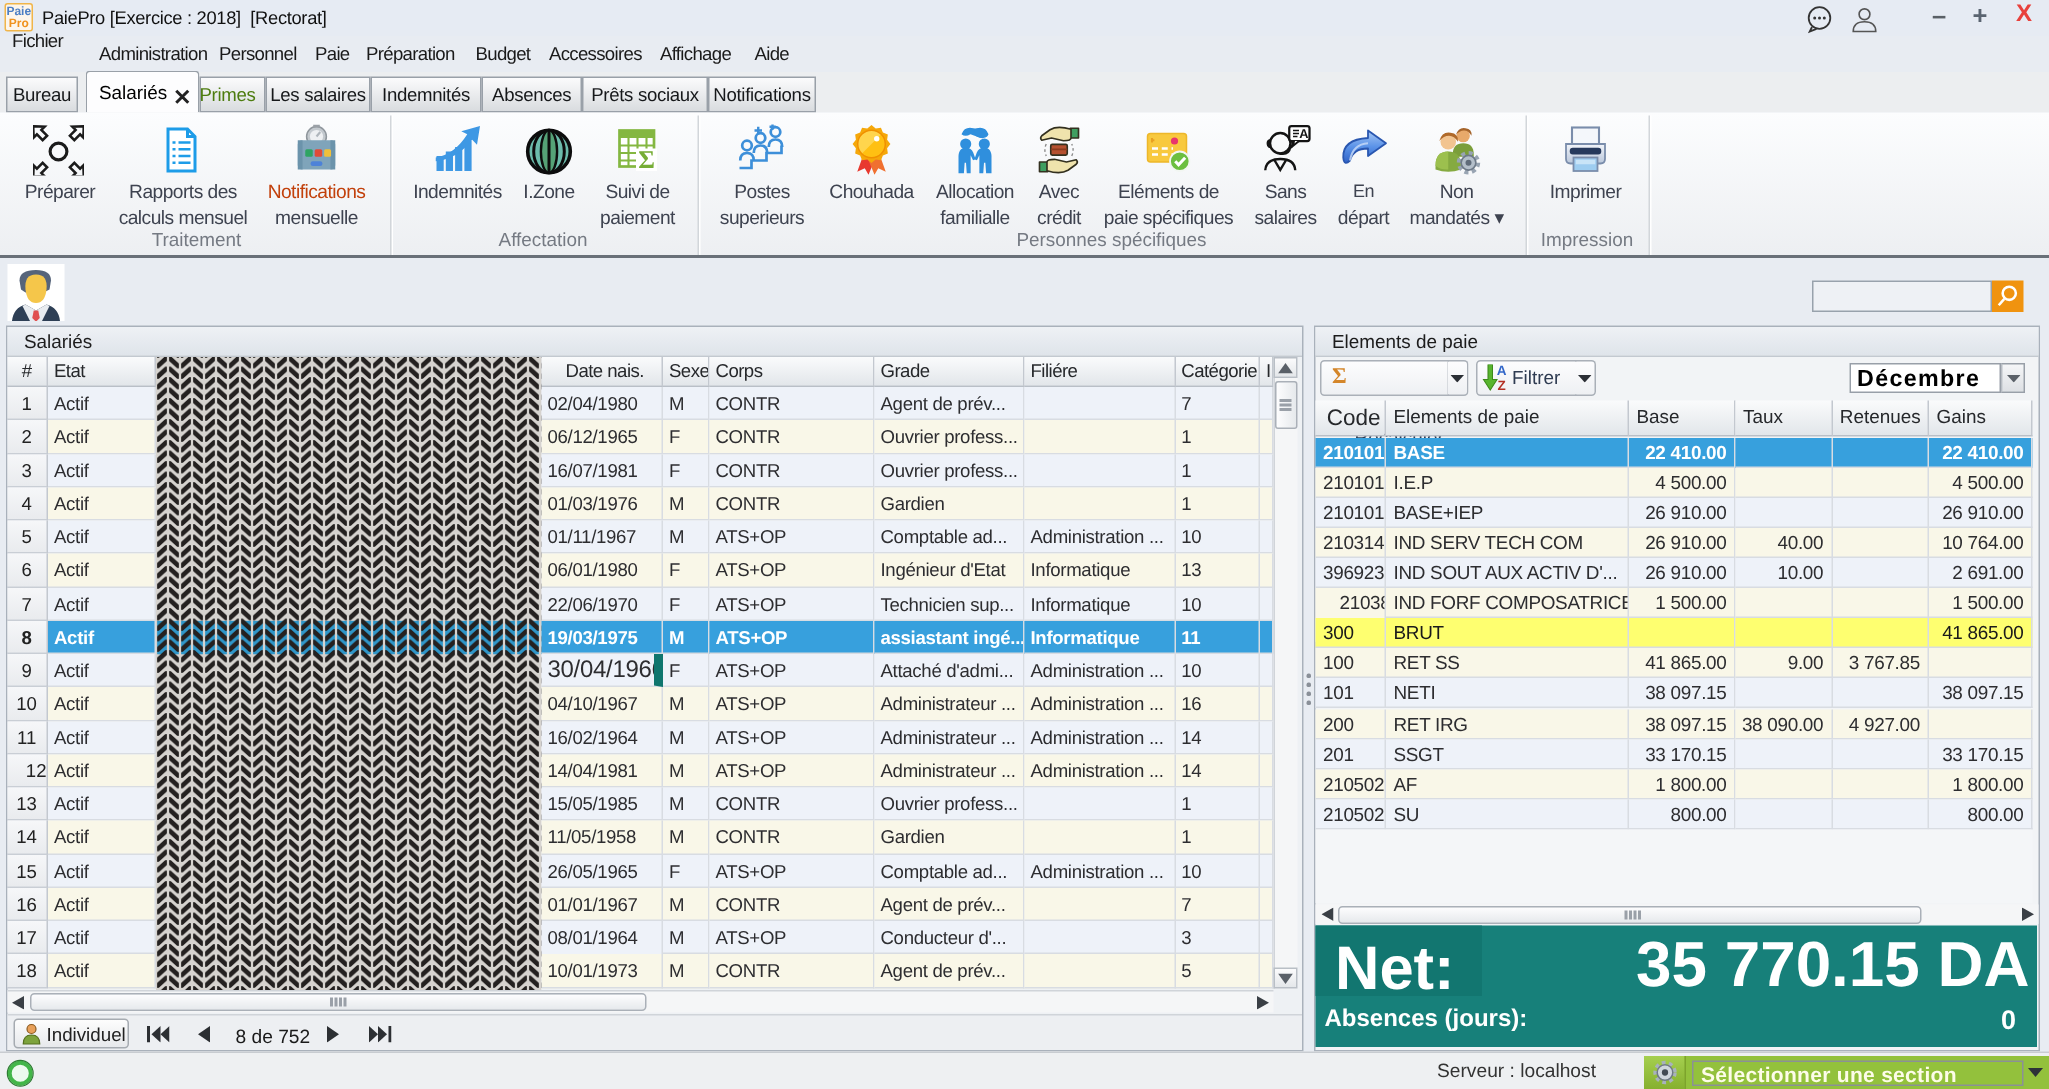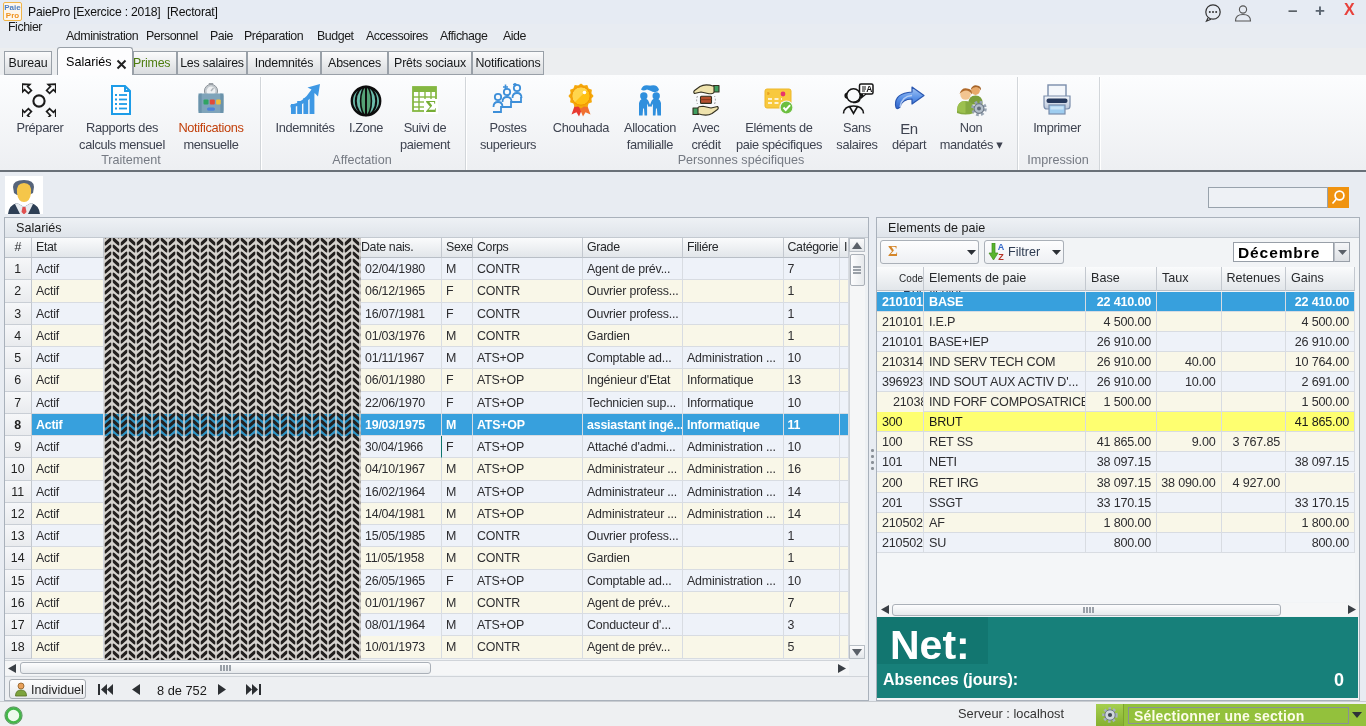--- a/index.html
+++ b/index.html
@@ -233,21 +233,21 @@
       <defs>
         <linearGradient id="dg" x1="0" y1="0" x2="0" y2="1">
 <stop offset="0" stop-color="#a8c8f4"></stop>
           <stop offset="0.5" stop-color="#5b93e8"></stop>
           <stop offset="1" stop-color="#2f62c8"></stop>
         </linearGradient>
       </defs>
 <path d="M20 4 L32 12.5 L20 21 L20 16 Q10 16 8 24 Q4 28 3.5 22 Q3 10 20 9 Z" fill="url(#dg)" stroke="#2a57b0" stroke-width="1.2" stroke-linejoin="round"></path>
 <path d="M8 24 Q10 13 20 12.5" fill="none" stroke="#cadcf8" stroke-width="1.4" opacity="0.8"></path>
     </svg>
-<div class="tx" style="left:819px;top:120px;width:180px;text-align:center;font-size:15px;color:#3e4350;letter-spacing:-0.35px;">En</div>
+<div class="tx" style="left:819px;top:120px;width:180px;text-align:center;font-size:12px;color:#3e4350;letter-spacing:-0.35px;">En</div>
 <div class="tx" style="left:819px;top:137px;width:180px;text-align:center;font-size:12.8px;color:#3e4350;letter-spacing:-0.35px;">départ</div>
 <svg class="abs" style="left:954px;top:83px;" width="34" height="34" viewBox="0 0 34 34">
       <circle cx="21.5" cy="7.5" r="4.4" fill="#e8a96a"></circle>
       <path d="M16.5 7 q2 -5.5 6.5 -4.5 q4.5 0.5 4 5 q-2 -3.5 -5 -3.5 q-3 0 -5.5 3 Z" fill="#a5642a"></path>
 <path d="M14.5 20 q0 -7.5 7 -7.5 q7 0 7 7.5 l0 1.5 l-14 0 Z" fill="#7b9e3a"></path>
 <circle cx="11.5" cy="11.5" r="5.2" fill="#f2c490"></circle>
       <path d="M5.5 11 q2 -6.5 7.5 -5.5 q5.5 0.5 5 6 q-2.5 -4 -6 -4 q-3.5 0 -6.5 3.5 Z" fill="#b06a2a"></path>
 <path d="M3 27.5 q0 -9.5 8.5 -9.5 q8.5 0 8.5 9.5 l0 2.5 q-8.5 3 -17 0 Z" fill="#85aa40"></path>
 <path d="M3 27.5 q0 -9.5 8.5 -9.5 l0 12 q-4.5 0.5 -8.5 -2.5 Z" fill="#9cc04e"></path>
 <circle cx="25" cy="25.5" r="6" fill="none" stroke="#98a4b2" stroke-dasharray="2.5 2.2" stroke-width="3.6"></circle>
@@ -283,21 +283,21 @@
 <svg width="21" height="21" viewBox="0 0 21 21">
         <circle cx="11.5" cy="8.5" r="4.4" fill="none" stroke="#fff" stroke-width="1.7"></circle>
         <line x1="8.2" y1="12.2" x2="4.5" y2="16.5" stroke="#fff" stroke-width="1.7"></line>
       </svg></div>
 <div class="abs" style="left:4px;top:217px;width:865px;height:484px;background:#eef1f4;border:1px solid #a9b1bb;"></div>
 <div class="abs" style="left:5px;top:218px;width:863px;height:20px;background:linear-gradient(#eef1f5,#dfe4ea);border-bottom:1px solid #c3c9d0;"></div>
 <div class="tx" style="left:16px;top:221px;font-size:12.6px;color:#1c1c1c;">Salariés</div>
 <div class="abs" style="left:4.5px;top:238px;width:27.5px;height:20px;background:linear-gradient(#fafbfc,#e2e6ea);border-right:1px solid #c3c8cf;border-bottom:1px solid #b9bfc7;font-size:12.4px;color:#26282b;letter-spacing:-0.35px;text-align:center;line-height:19px;overflow:hidden;white-space:nowrap;">#</div>
 <div class="abs" style="left:32px;top:238px;width:72px;height:20px;background:linear-gradient(#fafbfc,#e2e6ea);border-right:1px solid #c3c8cf;border-bottom:1px solid #b9bfc7;font-size:12.4px;color:#26282b;letter-spacing:-0.35px;text-align:left;padding-left:4px;line-height:19px;overflow:hidden;white-space:nowrap;">Etat</div>
 <div class="abs" style="left:104px;top:238px;width:257px;height:20px;background:linear-gradient(#fafbfc,#e2e6ea);border-right:1px solid #c3c8cf;border-bottom:1px solid #b9bfc7;font-size:12.4px;color:#26282b;letter-spacing:-0.35px;text-align:left;padding-left:4px;line-height:19px;overflow:hidden;white-space:nowrap;"></div>
-<div class="abs" style="left:361px;top:238px;width:81px;height:20px;background:linear-gradient(#fafbfc,#e2e6ea);border-right:1px solid #c3c8cf;border-bottom:1px solid #b9bfc7;font-size:12.4px;color:#26282b;letter-spacing:-0.35px;text-align:left;padding-left:0;line-height:19px;overflow:hidden;white-space:nowrap;">Date nais.</div>
+<div class="abs" style="left:361px;top:238px;width:81px;height:20px;background:linear-gradient(#fafbfc,#e2e6ea);border-right:1px solid #c3c8cf;border-bottom:1px solid #b9bfc7;font-size:12.4px;color:#26282b;letter-spacing:-0.35px;text-align:left;padding-left:16px;line-height:19px;overflow:hidden;white-space:nowrap;">Date nais.</div>
 <div class="abs" style="left:442px;top:238px;width:31px;height:20px;background:linear-gradient(#fafbfc,#e2e6ea);border-right:1px solid #c3c8cf;border-bottom:1px solid #b9bfc7;font-size:12.4px;color:#26282b;letter-spacing:-0.35px;text-align:left;padding-left:4px;line-height:19px;overflow:hidden;white-space:nowrap;">Sexe</div>
 <div class="abs" style="left:473px;top:238px;width:110px;height:20px;background:linear-gradient(#fafbfc,#e2e6ea);border-right:1px solid #c3c8cf;border-bottom:1px solid #b9bfc7;font-size:12.4px;color:#26282b;letter-spacing:-0.35px;text-align:left;padding-left:4px;line-height:19px;overflow:hidden;white-space:nowrap;">Corps</div>
 <div class="abs" style="left:583px;top:238px;width:100px;height:20px;background:linear-gradient(#fafbfc,#e2e6ea);border-right:1px solid #c3c8cf;border-bottom:1px solid #b9bfc7;font-size:12.4px;color:#26282b;letter-spacing:-0.35px;text-align:left;padding-left:4px;line-height:19px;overflow:hidden;white-space:nowrap;">Grade</div>
 <div class="abs" style="left:683px;top:238px;width:100.5px;height:20px;background:linear-gradient(#fafbfc,#e2e6ea);border-right:1px solid #c3c8cf;border-bottom:1px solid #b9bfc7;font-size:12.4px;color:#26282b;letter-spacing:-0.35px;text-align:left;padding-left:4px;line-height:19px;overflow:hidden;white-space:nowrap;">Filiére</div>
 <div class="abs" style="left:783.5px;top:238px;width:56.5px;height:20px;background:linear-gradient(#fafbfc,#e2e6ea);border-right:1px solid #c3c8cf;border-bottom:1px solid #b9bfc7;font-size:12.4px;color:#26282b;letter-spacing:-0.35px;text-align:left;padding-left:4px;line-height:19px;overflow:hidden;white-space:nowrap;">Catégorie</div>
 <div class="abs" style="left:840px;top:238px;width:9px;height:20px;background:linear-gradient(#fafbfc,#e2e6ea);border-right:1px solid #c3c8cf;border-bottom:1px solid #b9bfc7;font-size:12.4px;color:#26282b;letter-spacing:-0.35px;text-align:left;padding-left:4px;line-height:19px;overflow:hidden;white-space:nowrap;">I</div>
 <div class="abs" style="left:4.5px;top:258.0px;width:27.5px;height:22.26px;background:linear-gradient(#f6f7f9,#e9ebee);border-right:1px solid #c3c8cf;border-bottom:1px solid #c9ced5;font-size:12.4px;font-weight:normal;color:#222;text-align:center;line-height:22.3px;">1</div>
 <div class="abs" style="left:32px;top:258.0px;width:72px;height:22.26px;background:#eef2f9;border-right:1px solid #d8dce2;border-bottom:1px solid #d8dce2;font-size:12.4px;font-weight:normal;color:#2d2d30;letter-spacing:-0.2px;padding-left:4px;line-height:22.3px;overflow:hidden;white-space:nowrap;">Actif</div>
 <div class="abs" style="left:361px;top:258.0px;width:81px;height:22.26px;background:#eef2f9;border-right:1px solid #d8dce2;border-bottom:1px solid #d8dce2;font-size:12.4px;font-weight:normal;color:#2d2d30;letter-spacing:-0.2px;padding-left:4px;line-height:22.3px;overflow:hidden;white-space:nowrap;">02/04/1980</div>
 <div class="abs" style="left:442px;top:258.0px;width:31px;height:22.26px;background:#eef2f9;border-right:1px solid #d8dce2;border-bottom:1px solid #d8dce2;font-size:12.4px;font-weight:normal;color:#2d2d30;letter-spacing:-0.2px;padding-left:4px;line-height:22.3px;overflow:hidden;white-space:nowrap;">M</div>
@@ -364,21 +364,21 @@
 <div class="abs" style="left:32px;top:413.8px;width:72px;height:22.26px;background:#37a0dd;border-right:1px solid #d8dce2;border-bottom:1px solid #d8dce2;font-size:12.4px;font-weight:bold;color:#fff;letter-spacing:-0.2px;padding-left:4px;line-height:22.3px;overflow:hidden;white-space:nowrap;">Actif</div>
 <div class="abs" style="left:361px;top:413.8px;width:81px;height:22.26px;background:#37a0dd;border-right:1px solid #d8dce2;border-bottom:1px solid #d8dce2;font-size:12.4px;font-weight:bold;color:#fff;letter-spacing:-0.2px;padding-left:4px;line-height:22.3px;overflow:hidden;white-space:nowrap;">19/03/1975</div>
 <div class="abs" style="left:442px;top:413.8px;width:31px;height:22.26px;background:#37a0dd;border-right:1px solid #d8dce2;border-bottom:1px solid #d8dce2;font-size:12.4px;font-weight:bold;color:#fff;letter-spacing:-0.2px;padding-left:4px;line-height:22.3px;overflow:hidden;white-space:nowrap;">M</div>
 <div class="abs" style="left:473px;top:413.8px;width:110px;height:22.26px;background:#37a0dd;border-right:1px solid #d8dce2;border-bottom:1px solid #d8dce2;font-size:12.4px;font-weight:bold;color:#fff;letter-spacing:-0.2px;padding-left:4px;line-height:22.3px;overflow:hidden;white-space:nowrap;">ATS+OP</div>
 <div class="abs" style="left:583px;top:413.8px;width:100px;height:22.26px;background:#37a0dd;border-right:1px solid #d8dce2;border-bottom:1px solid #d8dce2;font-size:12.4px;font-weight:bold;color:#fff;letter-spacing:-0.2px;padding-left:4px;line-height:22.3px;overflow:hidden;white-space:nowrap;">assiastant ingé...</div>
 <div class="abs" style="left:683px;top:413.8px;width:100.5px;height:22.26px;background:#37a0dd;border-right:1px solid #d8dce2;border-bottom:1px solid #d8dce2;font-size:12.4px;font-weight:bold;color:#fff;letter-spacing:-0.2px;padding-left:4px;line-height:22.3px;overflow:hidden;white-space:nowrap;">Informatique</div>
 <div class="abs" style="left:783.5px;top:413.8px;width:56.5px;height:22.26px;background:#37a0dd;border-right:1px solid #d8dce2;border-bottom:1px solid #d8dce2;font-size:12.4px;font-weight:bold;color:#fff;letter-spacing:-0.2px;padding-left:4px;line-height:22.3px;overflow:hidden;white-space:nowrap;">11</div>
 <div class="abs" style="left:840px;top:413.8px;width:9px;height:22.26px;background:#37a0dd;border-right:1px solid #d8dce2;border-bottom:1px solid #d8dce2;font-size:12.4px;font-weight:bold;color:#fff;letter-spacing:-0.2px;padding-left:4px;line-height:22.3px;overflow:hidden;white-space:nowrap;"></div>
 <div class="abs" style="left:4.5px;top:436.1px;width:27.5px;height:22.26px;background:linear-gradient(#f6f7f9,#e9ebee);border-right:1px solid #c3c8cf;border-bottom:1px solid #c9ced5;font-size:12.4px;font-weight:normal;color:#222;text-align:center;line-height:22.3px;">9</div>
 <div class="abs" style="left:32px;top:436.1px;width:72px;height:22.26px;background:#eef2f9;border-right:1px solid #d8dce2;border-bottom:1px solid #d8dce2;font-size:12.4px;font-weight:normal;color:#2d2d30;letter-spacing:-0.2px;padding-left:4px;line-height:22.3px;overflow:hidden;white-space:nowrap;">Actif</div>
-<div class="abs" style="left:361px;top:436.1px;width:81px;height:22.26px;background:#eef2f9;border-right:1px solid #0f766e;border-bottom:1px solid #d8dce2;font-size:12px;font-weight:normal;color:#2d2d30;letter-spacing:-0.2px;padding-left:4px;line-height:22.3px;overflow:hidden;white-space:nowrap;">30/04/1966</div>
+<div class="abs" style="left:361px;top:436.1px;width:81px;height:22.26px;background:#eef2f9;border-right:6px solid #0f766e;border-bottom:1px solid #d8dce2;font-size:16px;font-weight:normal;color:#2d2d30;letter-spacing:-0.2px;padding-left:4px;line-height:22.3px;overflow:hidden;white-space:nowrap;">30/04/1966</div>
 <div class="abs" style="left:442px;top:436.1px;width:31px;height:22.26px;background:#eef2f9;border-right:1px solid #d8dce2;border-bottom:1px solid #d8dce2;font-size:12.4px;font-weight:normal;color:#2d2d30;letter-spacing:-0.2px;padding-left:4px;line-height:22.3px;overflow:hidden;white-space:nowrap;">F</div>
 <div class="abs" style="left:473px;top:436.1px;width:110px;height:22.26px;background:#eef2f9;border-right:1px solid #d8dce2;border-bottom:1px solid #d8dce2;font-size:12.4px;font-weight:normal;color:#2d2d30;letter-spacing:-0.2px;padding-left:4px;line-height:22.3px;overflow:hidden;white-space:nowrap;">ATS+OP</div>
 <div class="abs" style="left:583px;top:436.1px;width:100px;height:22.26px;background:#eef2f9;border-right:1px solid #d8dce2;border-bottom:1px solid #d8dce2;font-size:12.4px;font-weight:normal;color:#2d2d30;letter-spacing:-0.2px;padding-left:4px;line-height:22.3px;overflow:hidden;white-space:nowrap;">Attaché d'admi...</div>
 <div class="abs" style="left:683px;top:436.1px;width:100.5px;height:22.26px;background:#eef2f9;border-right:1px solid #d8dce2;border-bottom:1px solid #d8dce2;font-size:12.4px;font-weight:normal;color:#2d2d30;letter-spacing:-0.2px;padding-left:4px;line-height:22.3px;overflow:hidden;white-space:nowrap;">Administration ...</div>
 <div class="abs" style="left:783.5px;top:436.1px;width:56.5px;height:22.26px;background:#eef2f9;border-right:1px solid #d8dce2;border-bottom:1px solid #d8dce2;font-size:12.4px;font-weight:normal;color:#2d2d30;letter-spacing:-0.2px;padding-left:4px;line-height:22.3px;overflow:hidden;white-space:nowrap;">10</div>
 <div class="abs" style="left:840px;top:436.1px;width:9px;height:22.26px;background:#eef2f9;border-right:1px solid #d8dce2;border-bottom:1px solid #d8dce2;font-size:12.4px;font-weight:normal;color:#2d2d30;letter-spacing:-0.2px;padding-left:4px;line-height:22.3px;overflow:hidden;white-space:nowrap;"></div>
 <div class="abs" style="left:4.5px;top:458.3px;width:27.5px;height:22.26px;background:linear-gradient(#f6f7f9,#e9ebee);border-right:1px solid #c3c8cf;border-bottom:1px solid #c9ced5;font-size:12.4px;font-weight:normal;color:#222;text-align:center;line-height:22.3px;">10</div>
 <div class="abs" style="left:32px;top:458.3px;width:72px;height:22.26px;background:#f9f7e8;border-right:1px solid #d8dce2;border-bottom:1px solid #d8dce2;font-size:12.4px;font-weight:normal;color:#2d2d30;letter-spacing:-0.2px;padding-left:4px;line-height:22.3px;overflow:hidden;white-space:nowrap;">Actif</div>
 <div class="abs" style="left:361px;top:458.3px;width:81px;height:22.26px;background:#f9f7e8;border-right:1px solid #d8dce2;border-bottom:1px solid #d8dce2;font-size:12.4px;font-weight:normal;color:#2d2d30;letter-spacing:-0.2px;padding-left:4px;line-height:22.3px;overflow:hidden;white-space:nowrap;">04/10/1967</div>
 <div class="abs" style="left:442px;top:458.3px;width:31px;height:22.26px;background:#f9f7e8;border-right:1px solid #d8dce2;border-bottom:1px solid #d8dce2;font-size:12.4px;font-weight:normal;color:#2d2d30;letter-spacing:-0.2px;padding-left:4px;line-height:22.3px;overflow:hidden;white-space:nowrap;">M</div>
@@ -389,21 +389,21 @@
 <div class="abs" style="left:840px;top:458.3px;width:9px;height:22.26px;background:#f9f7e8;border-right:1px solid #d8dce2;border-bottom:1px solid #d8dce2;font-size:12.4px;font-weight:normal;color:#2d2d30;letter-spacing:-0.2px;padding-left:4px;line-height:22.3px;overflow:hidden;white-space:nowrap;"></div>
 <div class="abs" style="left:4.5px;top:480.6px;width:27.5px;height:22.26px;background:linear-gradient(#f6f7f9,#e9ebee);border-right:1px solid #c3c8cf;border-bottom:1px solid #c9ced5;font-size:12.4px;font-weight:normal;color:#222;text-align:center;line-height:22.3px;">11</div>
 <div class="abs" style="left:32px;top:480.6px;width:72px;height:22.26px;background:#eef2f9;border-right:1px solid #d8dce2;border-bottom:1px solid #d8dce2;font-size:12.4px;font-weight:normal;color:#2d2d30;letter-spacing:-0.2px;padding-left:4px;line-height:22.3px;overflow:hidden;white-space:nowrap;">Actif</div>
 <div class="abs" style="left:361px;top:480.6px;width:81px;height:22.26px;background:#eef2f9;border-right:1px solid #d8dce2;border-bottom:1px solid #d8dce2;font-size:12.4px;font-weight:normal;color:#2d2d30;letter-spacing:-0.2px;padding-left:4px;line-height:22.3px;overflow:hidden;white-space:nowrap;">16/02/1964</div>
 <div class="abs" style="left:442px;top:480.6px;width:31px;height:22.26px;background:#eef2f9;border-right:1px solid #d8dce2;border-bottom:1px solid #d8dce2;font-size:12.4px;font-weight:normal;color:#2d2d30;letter-spacing:-0.2px;padding-left:4px;line-height:22.3px;overflow:hidden;white-space:nowrap;">M</div>
 <div class="abs" style="left:473px;top:480.6px;width:110px;height:22.26px;background:#eef2f9;border-right:1px solid #d8dce2;border-bottom:1px solid #d8dce2;font-size:12.4px;font-weight:normal;color:#2d2d30;letter-spacing:-0.2px;padding-left:4px;line-height:22.3px;overflow:hidden;white-space:nowrap;">ATS+OP</div>
 <div class="abs" style="left:583px;top:480.6px;width:100px;height:22.26px;background:#eef2f9;border-right:1px solid #d8dce2;border-bottom:1px solid #d8dce2;font-size:12.4px;font-weight:normal;color:#2d2d30;letter-spacing:-0.2px;padding-left:4px;line-height:22.3px;overflow:hidden;white-space:nowrap;">Administrateur ...</div>
 <div class="abs" style="left:683px;top:480.6px;width:100.5px;height:22.26px;background:#eef2f9;border-right:1px solid #d8dce2;border-bottom:1px solid #d8dce2;font-size:12.4px;font-weight:normal;color:#2d2d30;letter-spacing:-0.2px;padding-left:4px;line-height:22.3px;overflow:hidden;white-space:nowrap;">Administration ...</div>
 <div class="abs" style="left:783.5px;top:480.6px;width:56.5px;height:22.26px;background:#eef2f9;border-right:1px solid #d8dce2;border-bottom:1px solid #d8dce2;font-size:12.4px;font-weight:normal;color:#2d2d30;letter-spacing:-0.2px;padding-left:4px;line-height:22.3px;overflow:hidden;white-space:nowrap;">14</div>
 <div class="abs" style="left:840px;top:480.6px;width:9px;height:22.26px;background:#eef2f9;border-right:1px solid #d8dce2;border-bottom:1px solid #d8dce2;font-size:12.4px;font-weight:normal;color:#2d2d30;letter-spacing:-0.2px;padding-left:4px;line-height:22.3px;overflow:hidden;white-space:nowrap;"></div>
-<div class="abs" style="left:4.5px;top:502.9px;width:27.5px;height:22.26px;background:linear-gradient(#f6f7f9,#e9ebee);border-right:1px solid #c3c8cf;border-bottom:1px solid #c9ced5;font-size:12.4px;font-weight:normal;color:#222;text-align:center;line-height:22.3px;">12</div>
+<div class="abs" style="left:4.5px;top:502.9px;width:27.5px;height:22.26px;background:linear-gradient(#f6f7f9,#e9ebee);border-right:1px solid #c3c8cf;border-bottom:1px solid #c9ced5;font-size:12.4px;font-weight:normal;color:#222;text-align:right;line-height:22.3px;">12</div>
 <div class="abs" style="left:32px;top:502.9px;width:72px;height:22.26px;background:#f9f7e8;border-right:1px solid #d8dce2;border-bottom:1px solid #d8dce2;font-size:12.4px;font-weight:normal;color:#2d2d30;letter-spacing:-0.2px;padding-left:4px;line-height:22.3px;overflow:hidden;white-space:nowrap;">Actif</div>
 <div class="abs" style="left:361px;top:502.9px;width:81px;height:22.26px;background:#f9f7e8;border-right:1px solid #d8dce2;border-bottom:1px solid #d8dce2;font-size:12.4px;font-weight:normal;color:#2d2d30;letter-spacing:-0.2px;padding-left:4px;line-height:22.3px;overflow:hidden;white-space:nowrap;">14/04/1981</div>
 <div class="abs" style="left:442px;top:502.9px;width:31px;height:22.26px;background:#f9f7e8;border-right:1px solid #d8dce2;border-bottom:1px solid #d8dce2;font-size:12.4px;font-weight:normal;color:#2d2d30;letter-spacing:-0.2px;padding-left:4px;line-height:22.3px;overflow:hidden;white-space:nowrap;">M</div>
 <div class="abs" style="left:473px;top:502.9px;width:110px;height:22.26px;background:#f9f7e8;border-right:1px solid #d8dce2;border-bottom:1px solid #d8dce2;font-size:12.4px;font-weight:normal;color:#2d2d30;letter-spacing:-0.2px;padding-left:4px;line-height:22.3px;overflow:hidden;white-space:nowrap;">ATS+OP</div>
 <div class="abs" style="left:583px;top:502.9px;width:100px;height:22.26px;background:#f9f7e8;border-right:1px solid #d8dce2;border-bottom:1px solid #d8dce2;font-size:12.4px;font-weight:normal;color:#2d2d30;letter-spacing:-0.2px;padding-left:4px;line-height:22.3px;overflow:hidden;white-space:nowrap;">Administrateur ...</div>
 <div class="abs" style="left:683px;top:502.9px;width:100.5px;height:22.26px;background:#f9f7e8;border-right:1px solid #d8dce2;border-bottom:1px solid #d8dce2;font-size:12.4px;font-weight:normal;color:#2d2d30;letter-spacing:-0.2px;padding-left:4px;line-height:22.3px;overflow:hidden;white-space:nowrap;">Administration ...</div>
 <div class="abs" style="left:783.5px;top:502.9px;width:56.5px;height:22.26px;background:#f9f7e8;border-right:1px solid #d8dce2;border-bottom:1px solid #d8dce2;font-size:12.4px;font-weight:normal;color:#2d2d30;letter-spacing:-0.2px;padding-left:4px;line-height:22.3px;overflow:hidden;white-space:nowrap;">14</div>
 <div class="abs" style="left:840px;top:502.9px;width:9px;height:22.26px;background:#f9f7e8;border-right:1px solid #d8dce2;border-bottom:1px solid #d8dce2;font-size:12.4px;font-weight:normal;color:#2d2d30;letter-spacing:-0.2px;padding-left:4px;line-height:22.3px;overflow:hidden;white-space:nowrap;"></div>
 <div class="abs" style="left:4.5px;top:525.1px;width:27.5px;height:22.26px;background:linear-gradient(#f6f7f9,#e9ebee);border-right:1px solid #c3c8cf;border-bottom:1px solid #c9ced5;font-size:12.4px;font-weight:normal;color:#222;text-align:center;line-height:22.3px;">13</div>
 <div class="abs" style="left:32px;top:525.1px;width:72px;height:22.26px;background:#eef2f9;border-right:1px solid #d8dce2;border-bottom:1px solid #d8dce2;font-size:12.4px;font-weight:normal;color:#2d2d30;letter-spacing:-0.2px;padding-left:4px;line-height:22.3px;overflow:hidden;white-space:nowrap;">Actif</div>
@@ -550,21 +550,21 @@
 <div class="abs" style="left:1050px;top:240px;width:14px;height:24px;background:linear-gradient(#fdfdfe,#eef0f3);border:1px solid #aab0b8;border-left:none;border-radius:0 3px 3px 0;"></div>
 <svg class="abs" style="left:1052px;top:250px;" width="9" height="5">
       <path d="M0 0 L9 0 L4.5 5 Z" fill="#2b2f35"></path>
     </svg>
 <div class="abs" style="left:1233px;top:242px;width:101px;height:20px;background:#fff;border:1px solid #989fa8;"></div>
 <div class="tx" style="left:1238px;top:244px;font:bold 15.5px 'Liberation Sans';color:#000;letter-spacing:0.9px;">Décembre</div>
 <div class="abs" style="left:1334px;top:242px;width:16px;height:20px;background:linear-gradient(#f5f6f8,#dde0e4);border:1px solid #989fa8;border-left:1px solid #b8bdc4;"></div>
 <svg class="abs" style="left:1337.5px;top:250px;" width="9" height="5">
       <path d="M0 0 L9 0 L4.5 5 Z" fill="#5a6068"></path>
     </svg>
-<div class="abs" style="left:877px;top:267px;width:47px;height:24px;background:linear-gradient(#fafbfc,#e2e6ea);border-right:1px solid #c3c8cf;border-bottom:1px solid #b9bfc7;font-size:10px;color:#26282b;text-align:right;padding-left:5px;line-height:23px;overflow:hidden;white-space:nowrap;">Code</div>
+<div class="abs" style="left:877px;top:267px;width:47px;height:24px;background:linear-gradient(#fafbfc,#e2e6ea);border-right:1px solid #c3c8cf;border-bottom:1px solid #b9bfc7;font-size:15px;color:#26282b;text-align:center;padding-left:5px;line-height:23px;overflow:hidden;white-space:nowrap;">Code</div>
 <div class="abs" style="left:924px;top:267px;width:162px;height:24px;background:linear-gradient(#fafbfc,#e2e6ea);border-right:1px solid #c3c8cf;border-bottom:1px solid #b9bfc7;font-size:12.6px;color:#26282b;text-align:left;padding-left:5px;line-height:23px;overflow:hidden;white-space:nowrap;">Elements de paie</div>
 <div class="abs" style="left:1086px;top:267px;width:71px;height:24px;background:linear-gradient(#fafbfc,#e2e6ea);border-right:1px solid #c3c8cf;border-bottom:1px solid #b9bfc7;font-size:12.6px;color:#26282b;text-align:left;padding-left:5px;line-height:23px;overflow:hidden;white-space:nowrap;">Base</div>
 <div class="abs" style="left:1157px;top:267px;width:64.5px;height:24px;background:linear-gradient(#fafbfc,#e2e6ea);border-right:1px solid #c3c8cf;border-bottom:1px solid #b9bfc7;font-size:12.6px;color:#26282b;text-align:left;padding-left:5px;line-height:23px;overflow:hidden;white-space:nowrap;">Taux</div>
 <div class="abs" style="left:1221.5px;top:267px;width:64.5px;height:24px;background:linear-gradient(#fafbfc,#e2e6ea);border-right:1px solid #c3c8cf;border-bottom:1px solid #b9bfc7;font-size:12.6px;color:#26282b;text-align:left;padding-left:5px;line-height:23px;overflow:hidden;white-space:nowrap;">Retenues</div>
 <div class="abs" style="left:1286px;top:267px;width:69px;height:24px;background:linear-gradient(#fafbfc,#e2e6ea);border-right:1px solid #c3c8cf;border-bottom:1px solid #b9bfc7;font-size:12.6px;color:#26282b;text-align:left;padding-left:5px;line-height:23px;overflow:hidden;white-space:nowrap;">Gains</div>
 <div class="abs" style="left:877px;top:291.6px;width:47px;height:20.10px;background:#37a0dd;border-right:1px solid #d8dce2;border-bottom:1px solid #d8dce2;font-size:12.6px;font-weight:bold;color:#fff;letter-spacing:-0.2px;text-align:left;padding-left:5px;line-height:20.1px;overflow:hidden;white-space:nowrap;">210101</div>
 <div class="abs" style="left:924px;top:291.6px;width:162px;height:20.10px;background:#37a0dd;border-right:1px solid #d8dce2;border-bottom:1px solid #d8dce2;font-size:12.6px;font-weight:bold;color:#fff;letter-spacing:-0.2px;text-align:left;padding-left:5px;line-height:20.1px;overflow:hidden;white-space:nowrap;">BASE</div>
 <div class="abs" style="left:1086px;top:291.6px;width:71px;height:20.10px;background:#37a0dd;border-right:1px solid #d8dce2;border-bottom:1px solid #d8dce2;font-size:12.6px;font-weight:bold;color:#fff;letter-spacing:-0.2px;text-align:right;padding-right:5px;line-height:20.1px;overflow:hidden;white-space:nowrap;">22 410.00</div>
 <div class="abs" style="left:1157px;top:291.6px;width:64.5px;height:20.10px;background:#37a0dd;border-right:1px solid #d8dce2;border-bottom:1px solid #d8dce2;font-size:12.6px;font-weight:bold;color:#fff;letter-spacing:-0.2px;text-align:right;padding-right:5px;line-height:20.1px;overflow:hidden;white-space:nowrap;"></div>
 <div class="abs" style="left:1221.5px;top:291.6px;width:64.5px;height:20.10px;background:#37a0dd;border-right:1px solid #d8dce2;border-bottom:1px solid #d8dce2;font-size:12.6px;font-weight:bold;color:#fff;letter-spacing:-0.2px;text-align:right;padding-right:5px;line-height:20.1px;overflow:hidden;white-space:nowrap;"></div>
@@ -647,20 +647,21 @@
       <path d="M8 0 L0 4.5 L8 9 Z" fill="#3a3f45"></path>
     </svg>
 <div class="abs" style="left:892px;top:603.5px;width:389px;height:12px;background:linear-gradient(#fdfdfe,#e6e9ec);border:1px solid #aab0b8;border-radius:3px;"></div>
 <div class="abs" style="left:1083px;top:606.5px;width:1.5px;height:6px;background:#9aa0a8;box-shadow:3px 0 0 #9aa0a8,6px 0 0 #9aa0a8,9px 0 0 #9aa0a8;"></div>
 <svg class="abs" style="left:1348px;top:605px;" width="8" height="9">
       <path d="M0 0 L8 4.5 L0 9 Z" fill="#3a3f45"></path>
     </svg>
 <div class="abs" style="left:877px;top:617px;width:481px;height:81px;background:#17807a;"></div>
 <div class="abs" style="left:877px;top:617px;width:111px;height:47px;background:#127670;"></div>
 <div class="tx" style="left:890px;top:622px;font:bold 41px 'Liberation Sans';color:#fff;">Net:</div>
+<div class="tx" style="right:13px;top:620px;font:bold 42.5px 'Liberation Sans';color:#fff;">35 770.15 DA</div>
 <div class="tx" style="left:883px;top:671px;font:bold 16px 'Liberation Sans';color:#fff;">Absences (jours):</div>
 <div class="tx" style="right:22px;top:670px;font:bold 18px 'Liberation Sans';color:#fff;">0</div>
 <div class="abs" style="left:0;top:701px;width:1366px;height:25px;background:#eef0f2;border-top:1px solid #c8ccd1;"></div>
 <svg class="abs" style="left:4px;top:706px;" width="19" height="19">
       <circle cx="9.5" cy="9.5" r="7" fill="#edfaee" stroke="#43b649" stroke-width="2.6"></circle>
       <circle cx="9.5" cy="9.5" r="8.6" fill="none" stroke="#2e7d33" stroke-width="0.8"></circle>
     </svg>
 <div class="tx" style="left:958px;top:706px;font-size:12.8px;color:#333;">Serveur : localhost</div>
 <div class="abs" style="left:1096px;top:704px;width:270px;height:22px;background:#93c13c;"></div>
 <div class="abs" style="left:1096px;top:704px;width:28px;height:22px;background:linear-gradient(#a5cf4f,#86b02f);border-right:1px solid #7da32c;"></div>

